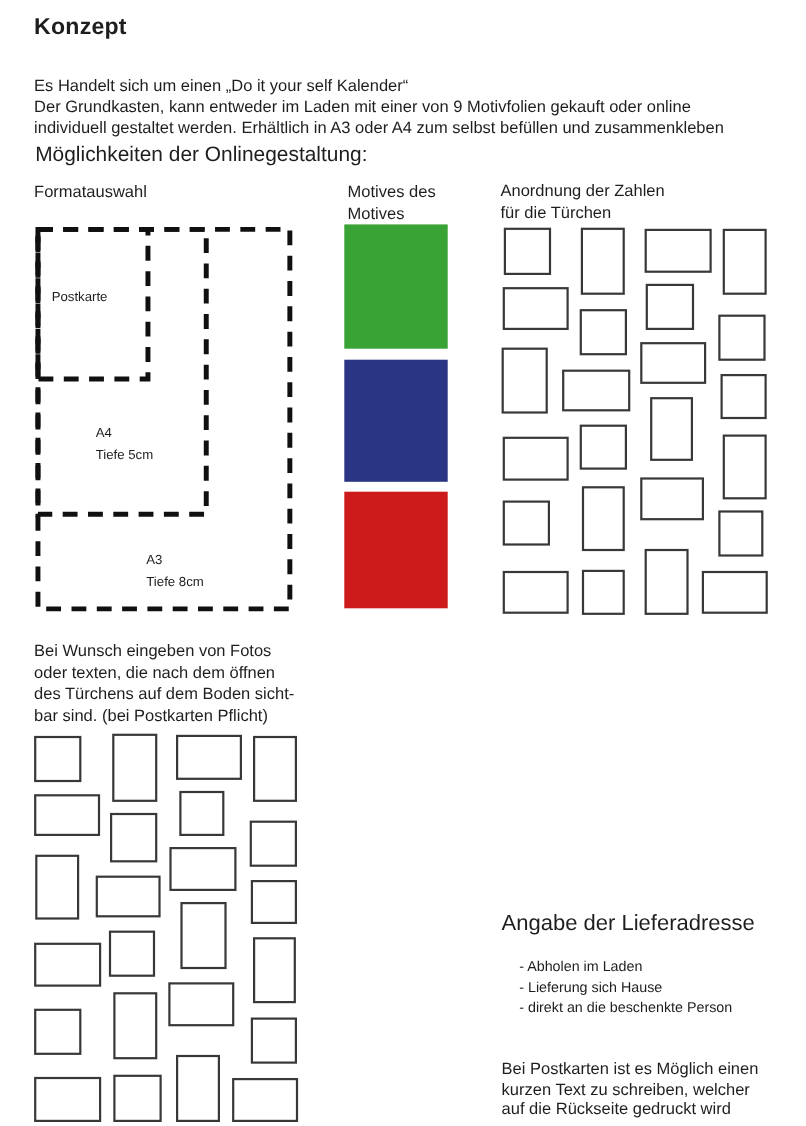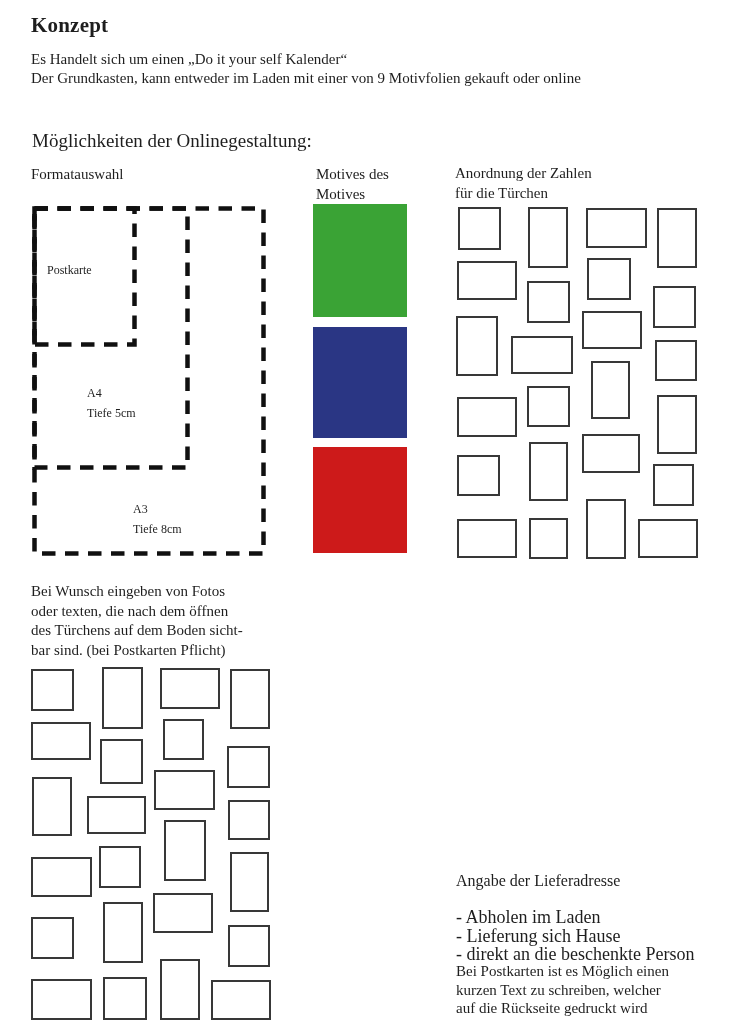--- a/index.html
+++ b/index.html
@@ -1,32 +1,32 @@
 <!DOCTYPE html>
 <html><head>
 <meta charset="utf-8">
 <style>
   html, body { margin: 0; padding: 0; background: #fff; }
   .page {
     position: relative;
     width: 733px;
     height: 1024px;
     background: #ffffff;
-    font-family: Liberation Serif, serif;
+    font-family: Liberation Sans, sans-serif;
     color: #1e1e1e;
     overflow: hidden;
   }
   .abs { position: absolute; }
   .layer { position: absolute; inset: 0; }
 
   .page-title {
     left: 31px; top: 13px;
     font-size: 21px; font-weight: bold; letter-spacing: 0.2px;
   }
-  .intro-line { left: 31px; font-size: 15px; white-space: nowrap; }
+  .intro-line { left: 31px; font-size: 15px; white-space: nowrap; margin-top: 19px; }
   .subheading {
     left: 32px; top: 130px;
     font-size: 19px; white-space: nowrap;
   }
   .section-label { font-size: 15px; white-space: nowrap; line-height: 19.5px; }
 
   
   .format-svg { left: 30px; top: 204px; }
   .format-name { font-size: 12px; white-space: nowrap; line-height: 20px; }
 
@@ -38,34 +38,35 @@
   .door {
     position: absolute;
     border: 2px solid #383838;
     background: #ffffff;
     box-sizing: border-box;
   }
 
   .note-line { left: 31px; font-size: 15px; white-space: nowrap; }
 
   .delivery-heading {
-    left: 456px; top: 872px;
-    font-size: 16px; white-space: nowrap;
+    left: 456px; top: 828px;
+    font-size: 20px; white-space: nowrap;
   }
-  .delivery-option { left: 456px; font-size: 18px; white-space: nowrap; margin-top: 36px; }
+  .delivery-option { left: 472px; font-size: 13px; white-space: nowrap; }
   .postcard-line { left: 456px; font-size: 15px; white-space: nowrap; }
 </style>
 </head>
 <body>
 
 <div class="page">
 
   <div class="abs page-title">Konzept</div>
   <div class="abs intro-line" style="top:51px">Es Handelt sich um einen „Do it your self Kalender“</div>
   <div class="abs intro-line" style="top:70px">Der Grundkasten, kann entweder im Laden mit einer von 9 Motivfolien gekauft oder online</div>
+  <div class="abs intro-line" style="top:89px">individuell gestaltet werden. Erhältlich in A3 oder A4 zum selbst befüllen und zusammenkleben</div>
 
   <div class="abs subheading">Möglichkeiten der Onlinegestaltung:</div>
 
   <div class="abs section-label" style="left:31px; top:165px">Formatauswahl</div>
 
   <svg class="abs format-svg" width="242" height="358" viewBox="0 0 242 358">
     <rect x="4.5" y="4.5" width="229" height="345" fill="none" stroke="#101010" stroke-width="4.5" stroke-dasharray="13.5 9.5"></rect>
     <rect x="4.5" y="4.5" width="153" height="259" fill="none" stroke="#101010" stroke-width="4.5" stroke-dasharray="13.5 9.5"></rect>
     <rect x="4.5" y="4.5" width="100" height="136" fill="none" stroke="#101010" stroke-width="4.5" stroke-dasharray="13.5 9.5"></rect>
   </svg>

